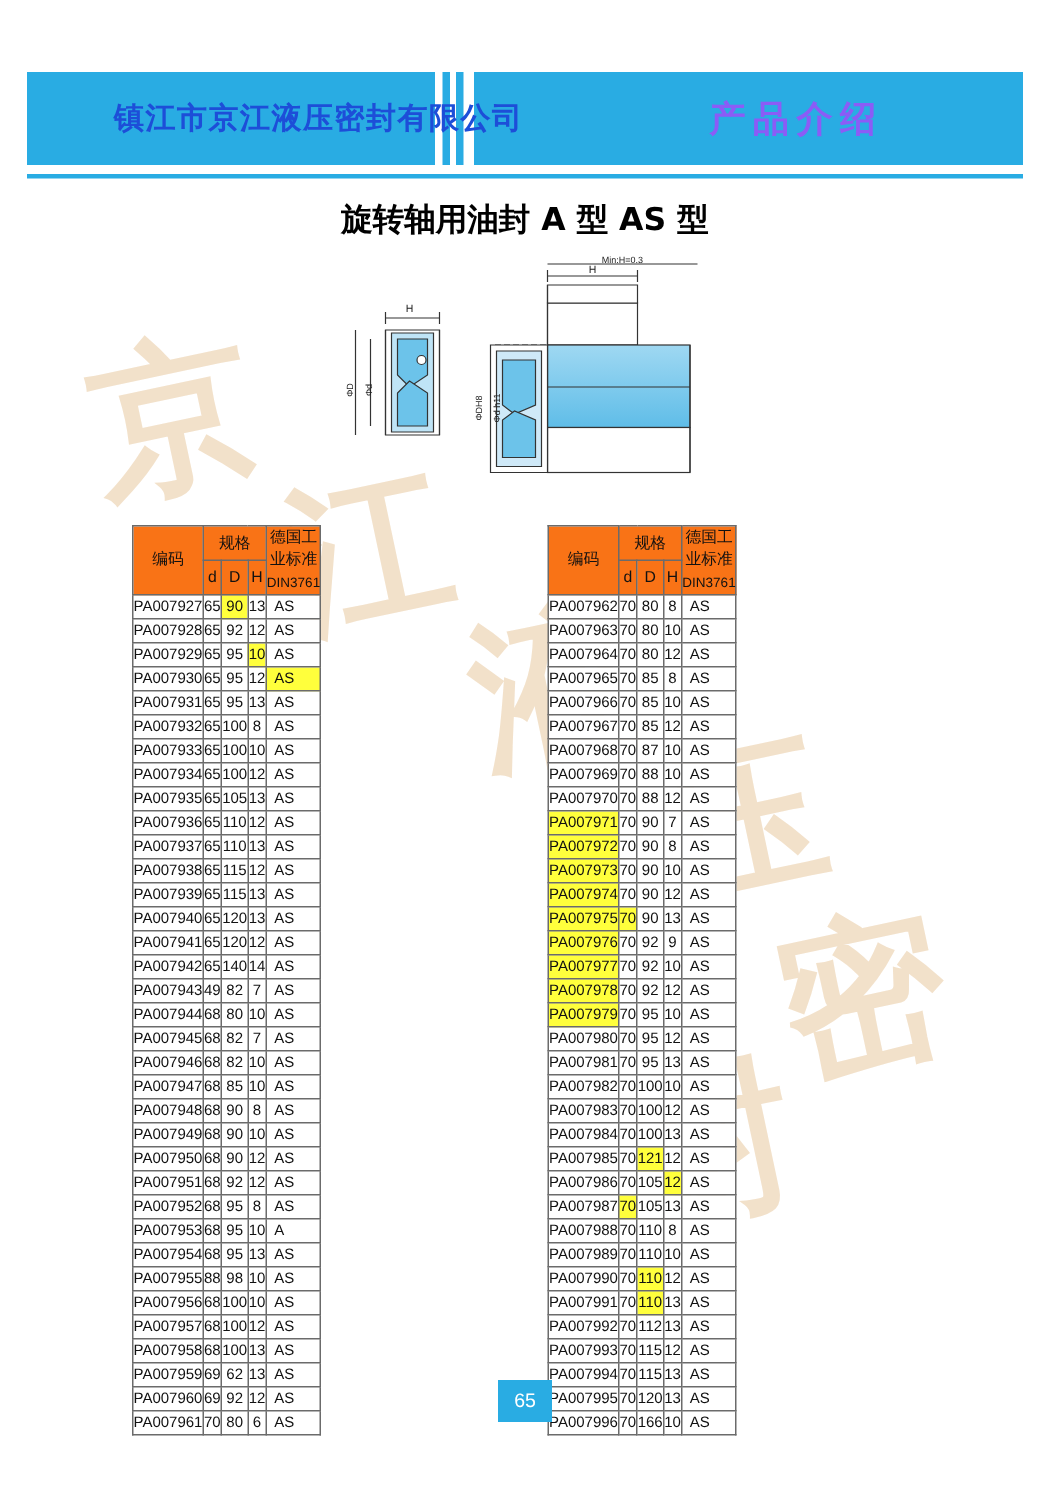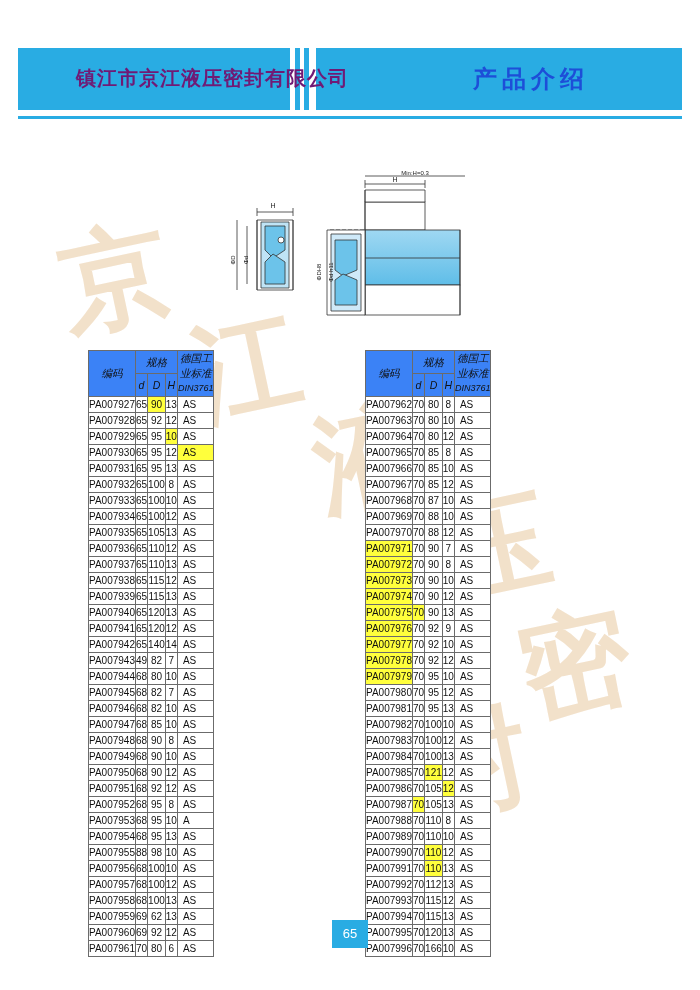--- a/index.html
+++ b/index.html
@@ -41,27 +41,27 @@
   
   .hdr-wrap{position:absolute;left:18px;top:48px;width:664px;height:62px;z-index:3;}
   .hdr-blue{position:absolute;left:0;top:0;width:664px;height:62px;background:#29ace3;}
   .hdr-sep{position:absolute;left:272px;top:0;width:26px;height:62px;background:#ffffff;}
   .hdr-sep span{position:absolute;top:0;width:5px;height:62px;background:#29ace3;}
   .hdr-sep span.a{left:5px;}
   .hdr-sep span.b{left:14px;}
   .company{
     position:absolute;left:58px;top:17px;
     font-family:Liberation Serif, serif;
-    font-weight:bold;font-size:20px;color:#701a75;
+    font-weight:bold;font-size:20px;color:#1d4ed8;
     letter-spacing:1px;
   }
   .prod-title{
     position:absolute;left:455px;top:15px;
     font-family:"DejaVu Serif", serif;
-    font-weight:bold;font-size:24px;color:#1d4ed8;
+    font-weight:bold;font-size:24px;color:#8b5cf6;
     letter-spacing:5px;
   }
   .hdr-rule{position:absolute;left:18px;top:116px;width:664px;height:3px;background:#29ace3;z-index:3;}
 
   
   .main-title{
     position:absolute;left:0;top:132px;width:700px;
     text-align:center;
     font-family:"DejaVu Sans", sans-serif;
     font-weight:bold;font-size:21px;color:#000;
@@ -82,24 +82,24 @@
     font-family:"Liberation Sans", sans-serif;
     font-size:10px;
     color:#111;
     text-align:center;
     height:15px;
     padding:0;
     line-height:15px;
     background:#ffffff;
   }
   .tbl th{
-    background:#3b82f6;
+    background:#f97316;
     font-weight:normal;
     font-size:10.5px;
-    height:17px;line-height:17px;font-style:italic;
+    height:17px;line-height:17px;
   }
   .c-code{width:80px;}
   .c-d{width:30px;}
   .c-D{width:34px;}
   .c-H{width:30px;}
   .c-std{width:80px;}
   .hl{background:#ffff3c !important;}
 
   
   .pagenum{
@@ -129,20 +129,21 @@
     <div class="hdr-blue"></div>
     <div class="hdr-sep">
         <span class="a"></span>
         <span class="b"></span>
       </div>
     <div class="company">镇江市京江液压密封有限公司</div>
     <div class="prod-title">产品介绍</div>
   </div>
   <div class="hdr-rule"></div>
 
+  <div class="main-title">旋转轴用油封 A 型   AS 型</div>
 
   <div class="drawing">
     <svg width="300" height="170" viewBox="0 0 300 170">
       <defs>
         <linearGradient id="gblue" x1="0" y1="0" x2="0" y2="1">
           <stop offset="0%" stop-color="#9fd8f2"></stop>
           <stop offset="100%" stop-color="#5fbde8"></stop>
         </linearGradient>
       </defs>
 

